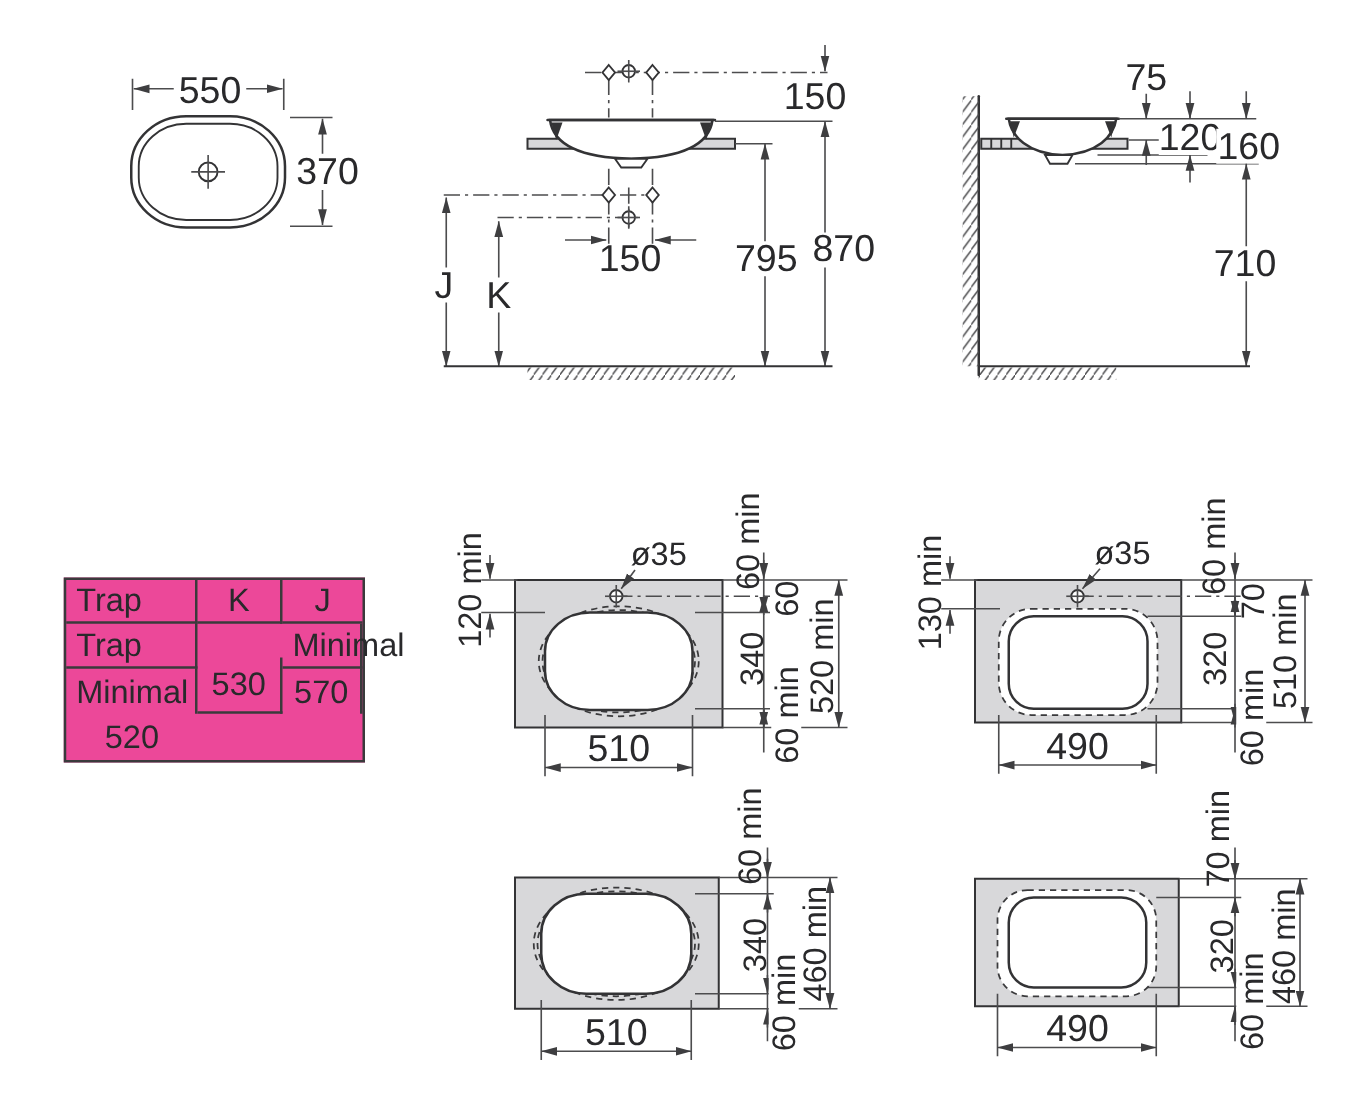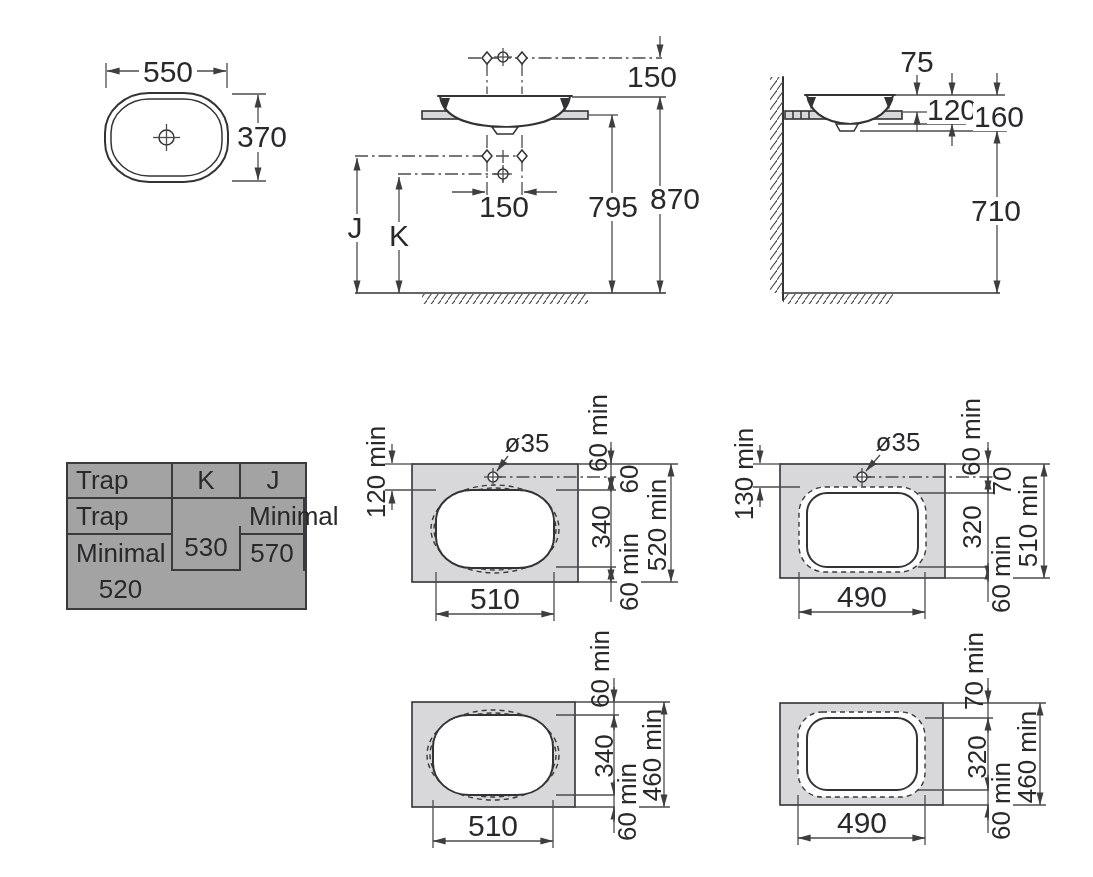--- a/index.html
+++ b/index.html
@@ -14,23 +14,23 @@
   .dash{stroke:#3a3a3c;stroke-width:1.4;fill:none;stroke-dasharray:5 4;}
   .gray{fill:#d8d8da;stroke:#333335;stroke-width:1.6;}
   .wht{fill:#ffffff;}
   .dark{fill:#333335;}
   .bg{fill:#ffffff;}
   text{fill:#29292b;}
   .t30{font-size:30px;}
   .t26{font-size:26px;}
   .ctr{text-anchor:middle;}
   
-  .trap-table{position:absolute;left:66px;top:462px;width:237px;
+  .trap-table{position:absolute;left:51px;top:462px;width:237px;
     display:grid;grid-template-columns:105px 68px 64px;grid-template-rows:35px 36px 36px 37px;
-    border:2px solid #3a3a3c;background:#a3a3a3;font-size:26px;color:#29292b;}
+    border:2px solid #3a3a3c;background:#ec4899;font-size:26px;color:#29292b;}
   .trap-table .cell{display:flex;align-items:center;box-sizing:border-box;
     border-right:2px solid #3a3a3c;border-bottom:2px solid #3a3a3c;padding-left:8px;}
   .trap-table .num{justify-content:center;padding-left:0;}
   .trap-table .last-col{border-right:none;}
   .trap-table .merged{grid-row:span 2;margin-top:27px;}
   .trap-table .bottom-row{border-bottom:none;}
 </style>
 </head>
 <body>
 

